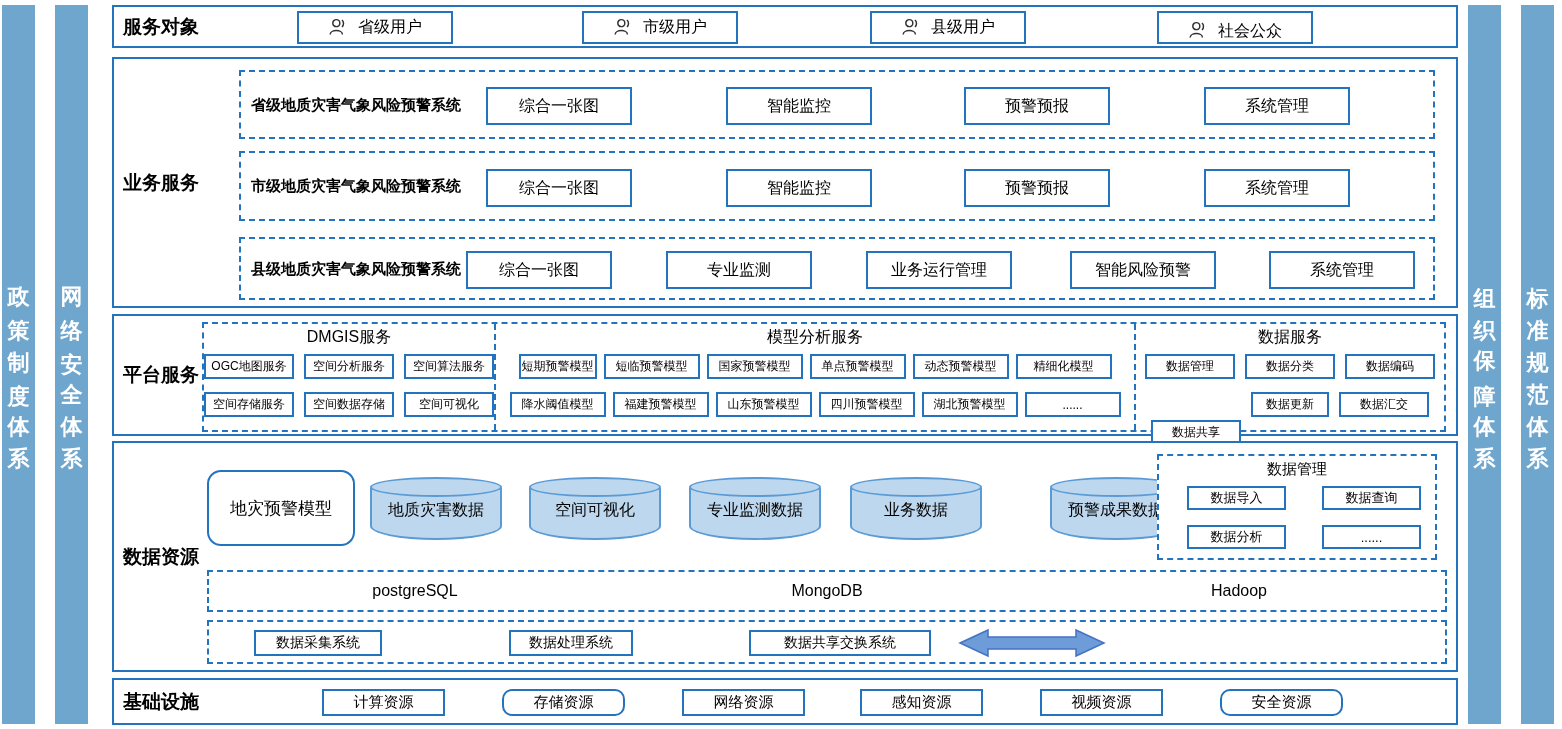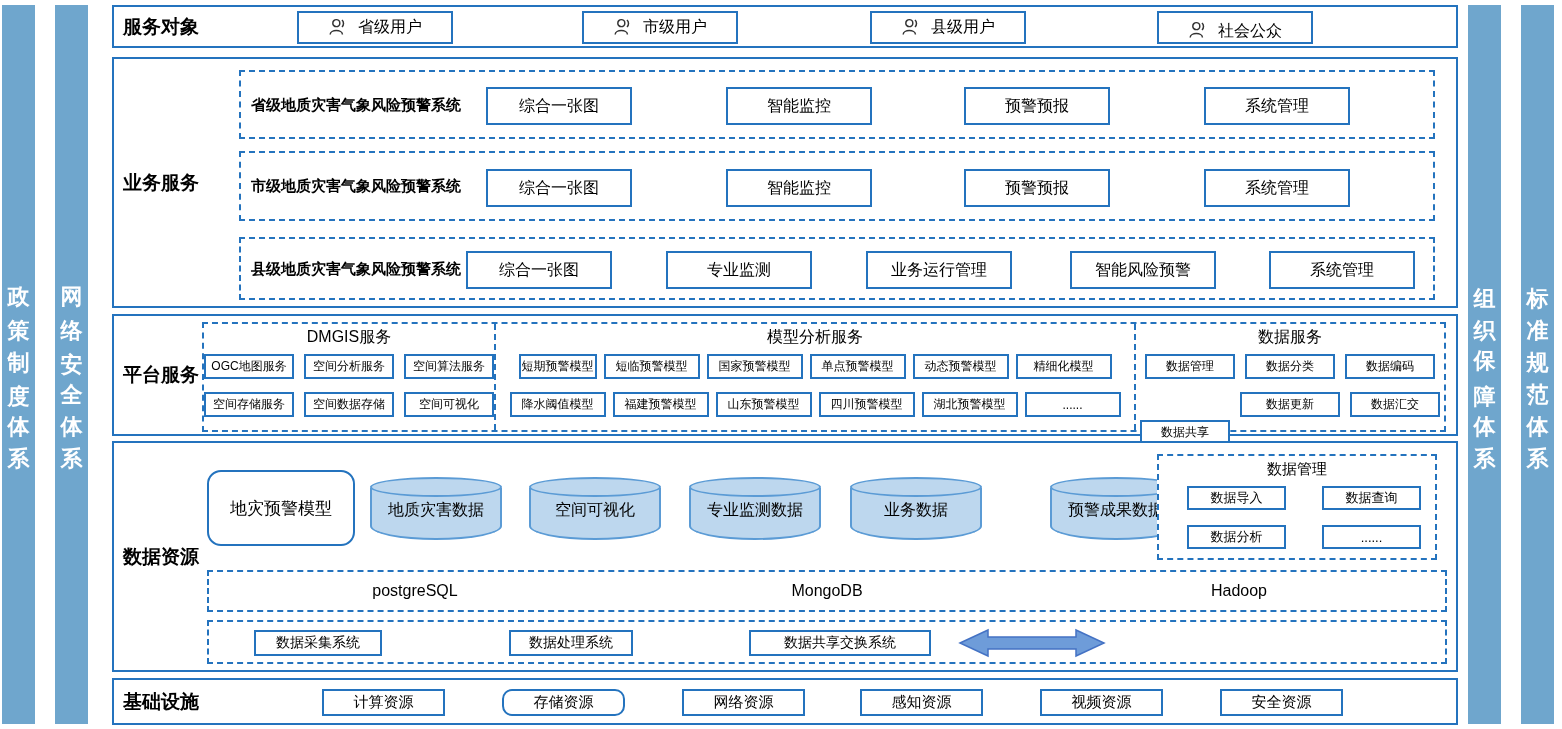--- a/index.html
+++ b/index.html
@@ -167,21 +167,21 @@
 
       <div class="pgroup" style="flex:1;">
         <div class="ptitle">数据服务</div>
         <div class="prow">
           <div class="pnode" style="width:90px;">数据管理</div>
           <div class="pnode" style="width:90px;">数据分类</div>
           <div class="pnode" style="width:90px;">数据编码</div>
         </div>
         <div class="prow prow2">
           <div class="pnode" style="width:90px;margin-top:28px;">数据共享</div>
-          <div class="pnode" style="width:100px;">数据更新</div>
+          <div class="pnode" style="width:78px;">数据更新</div>
           <div class="pnode" style="width:90px;">数据汇交</div>
         </div>
       </div>
     </div>
   </div>
 
   <div class="section" style="top:441px;height:231px;">
     <div class="sec-label">数据资源</div>
 
     <div class="node model-node" style="left:93px;top:27px;width:148px;height:76px;">地灾预警模型</div>
@@ -230,16 +230,16 @@
     </div>
   </div>
 
   <div class="section" style="top:678px;height:47px;">
     <div class="sec-label">基础设施</div>
     <div class="node" style="left:208px;top:9px;width:123px;height:27px;font-size:15px;">计算资源</div>
     <div class="node" style="left:388px;top:9px;width:123px;height:27px;font-size:15px;border-radius:10px;">存储资源</div>
     <div class="node" style="left:568px;top:9px;width:123px;height:27px;font-size:15px;">网络资源</div>
     <div class="node" style="left:746px;top:9px;width:123px;height:27px;font-size:15px;">感知资源</div>
     <div class="node" style="left:926px;top:9px;width:123px;height:27px;font-size:15px;">视频资源</div>
-    <div class="node" style="left:1106px;top:9px;width:123px;height:27px;font-size:15px;">安全资源</div>
+    <div class="node" style="left:1106px;top:9px;width:123px;height:27px;font-size:15px;border-radius:10px;">安全资源</div>
   </div>
 
 </div>
 
 </body></html>

